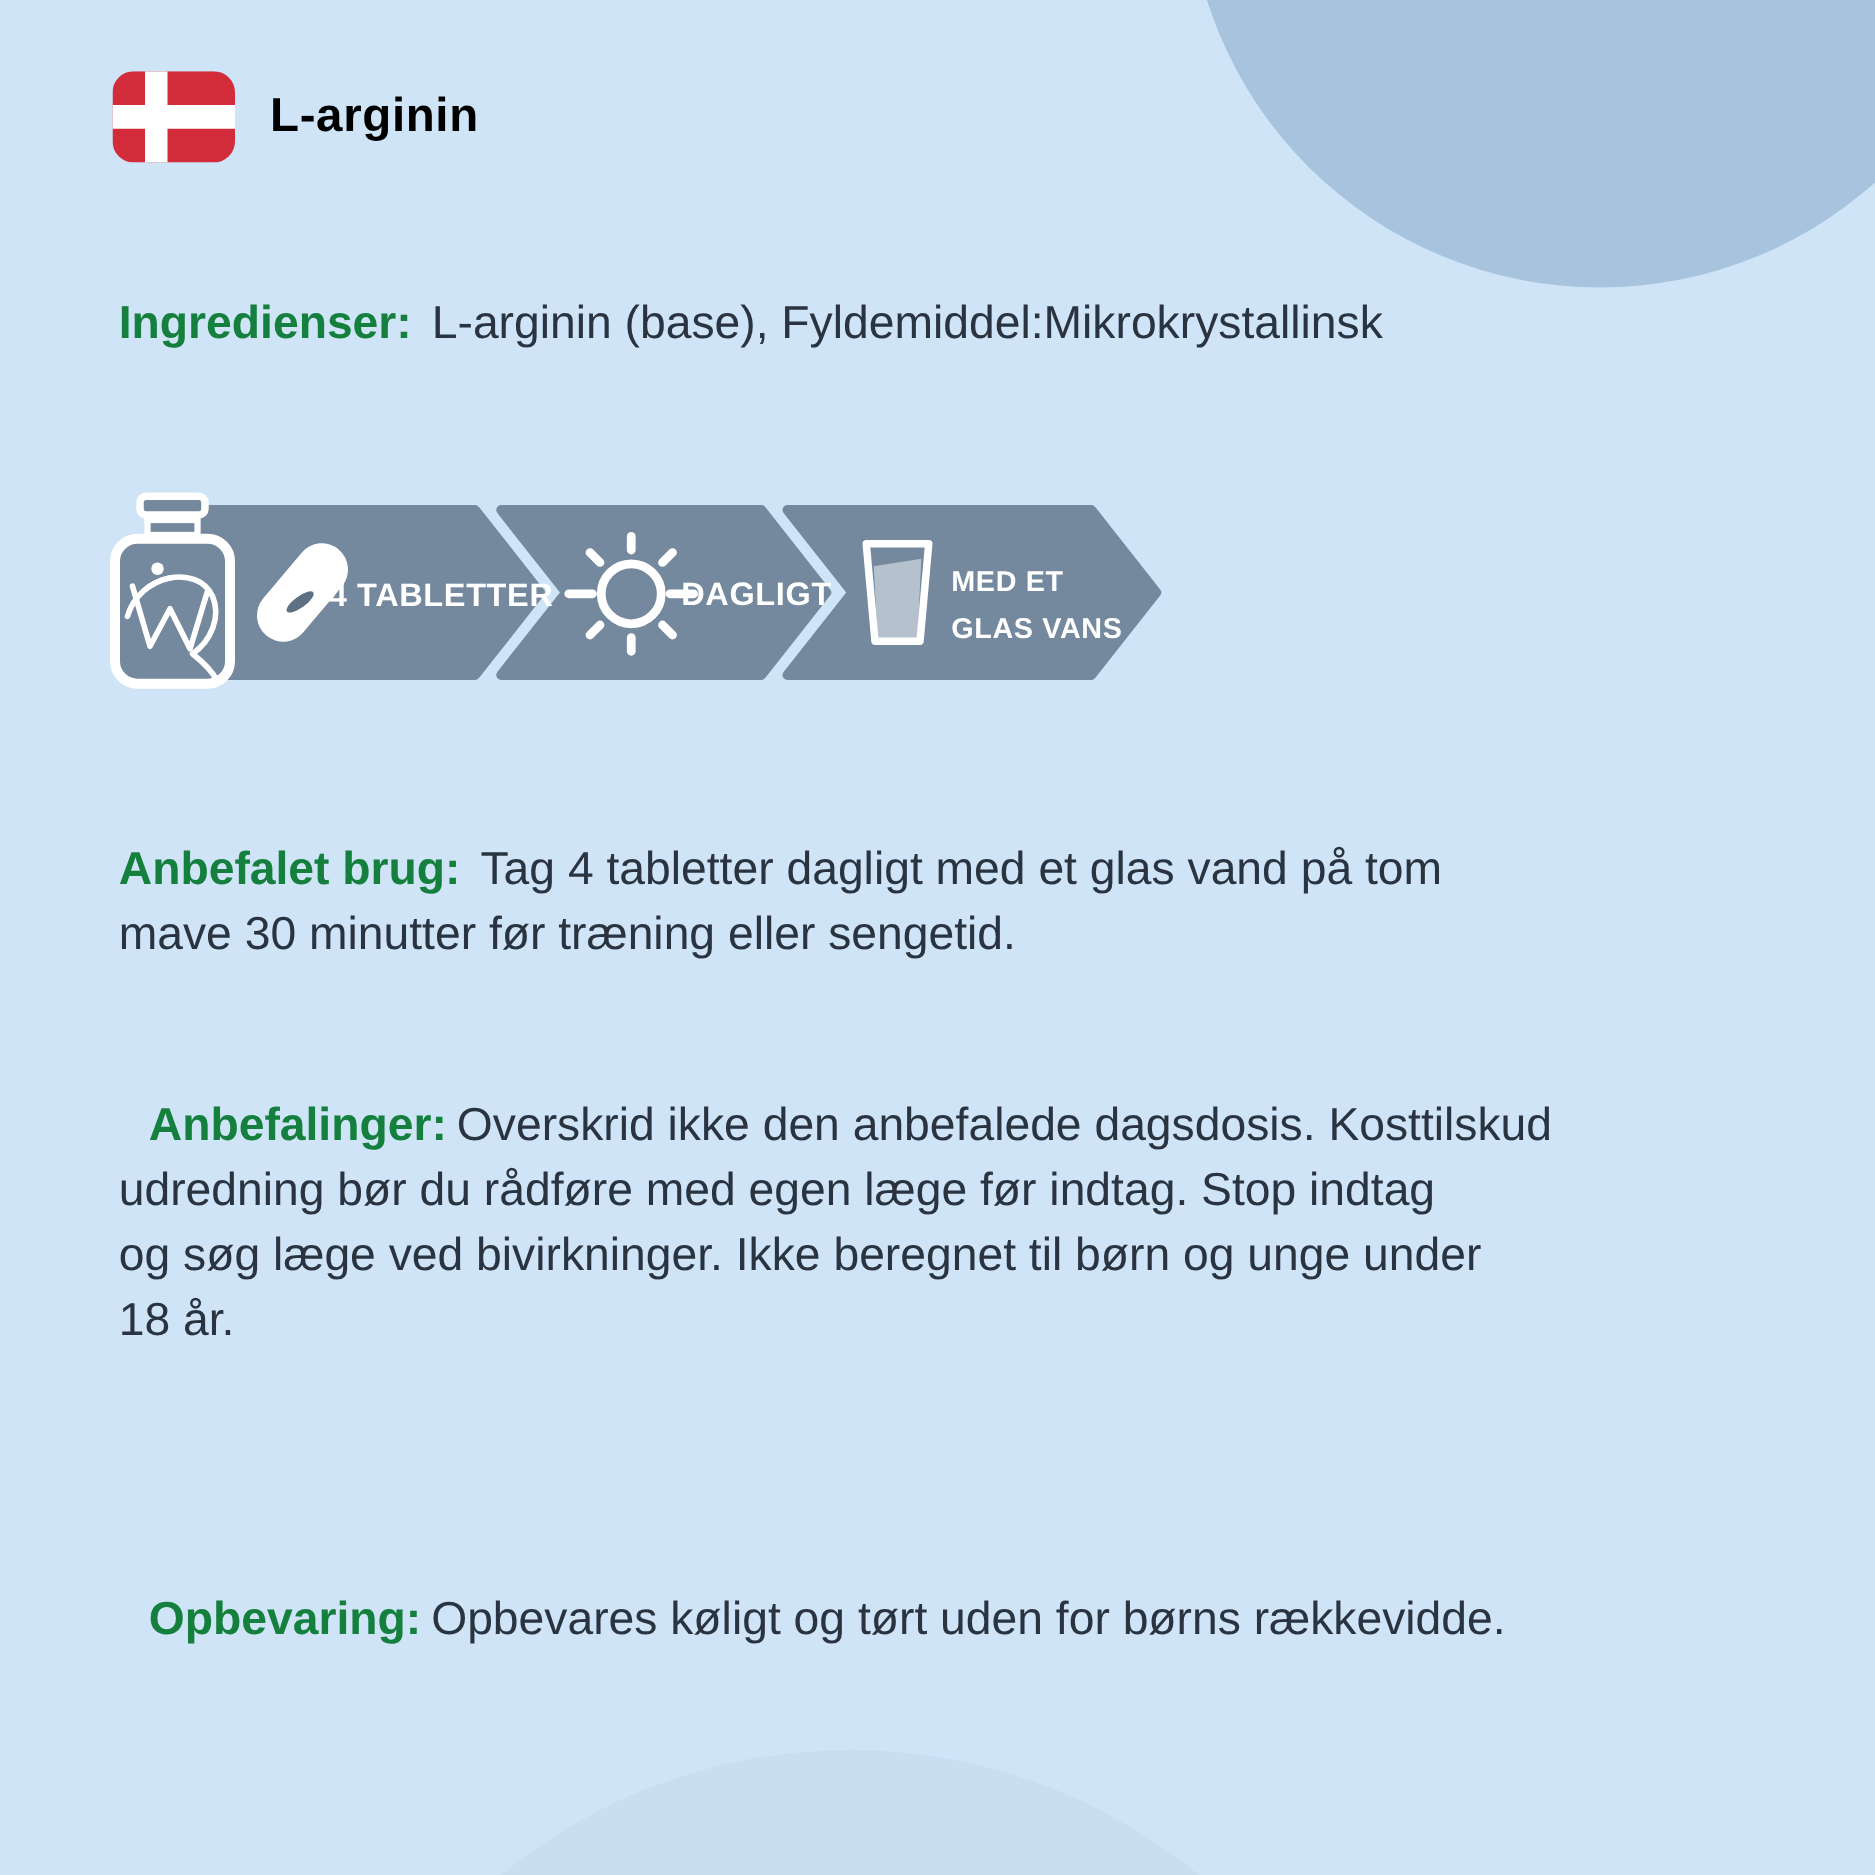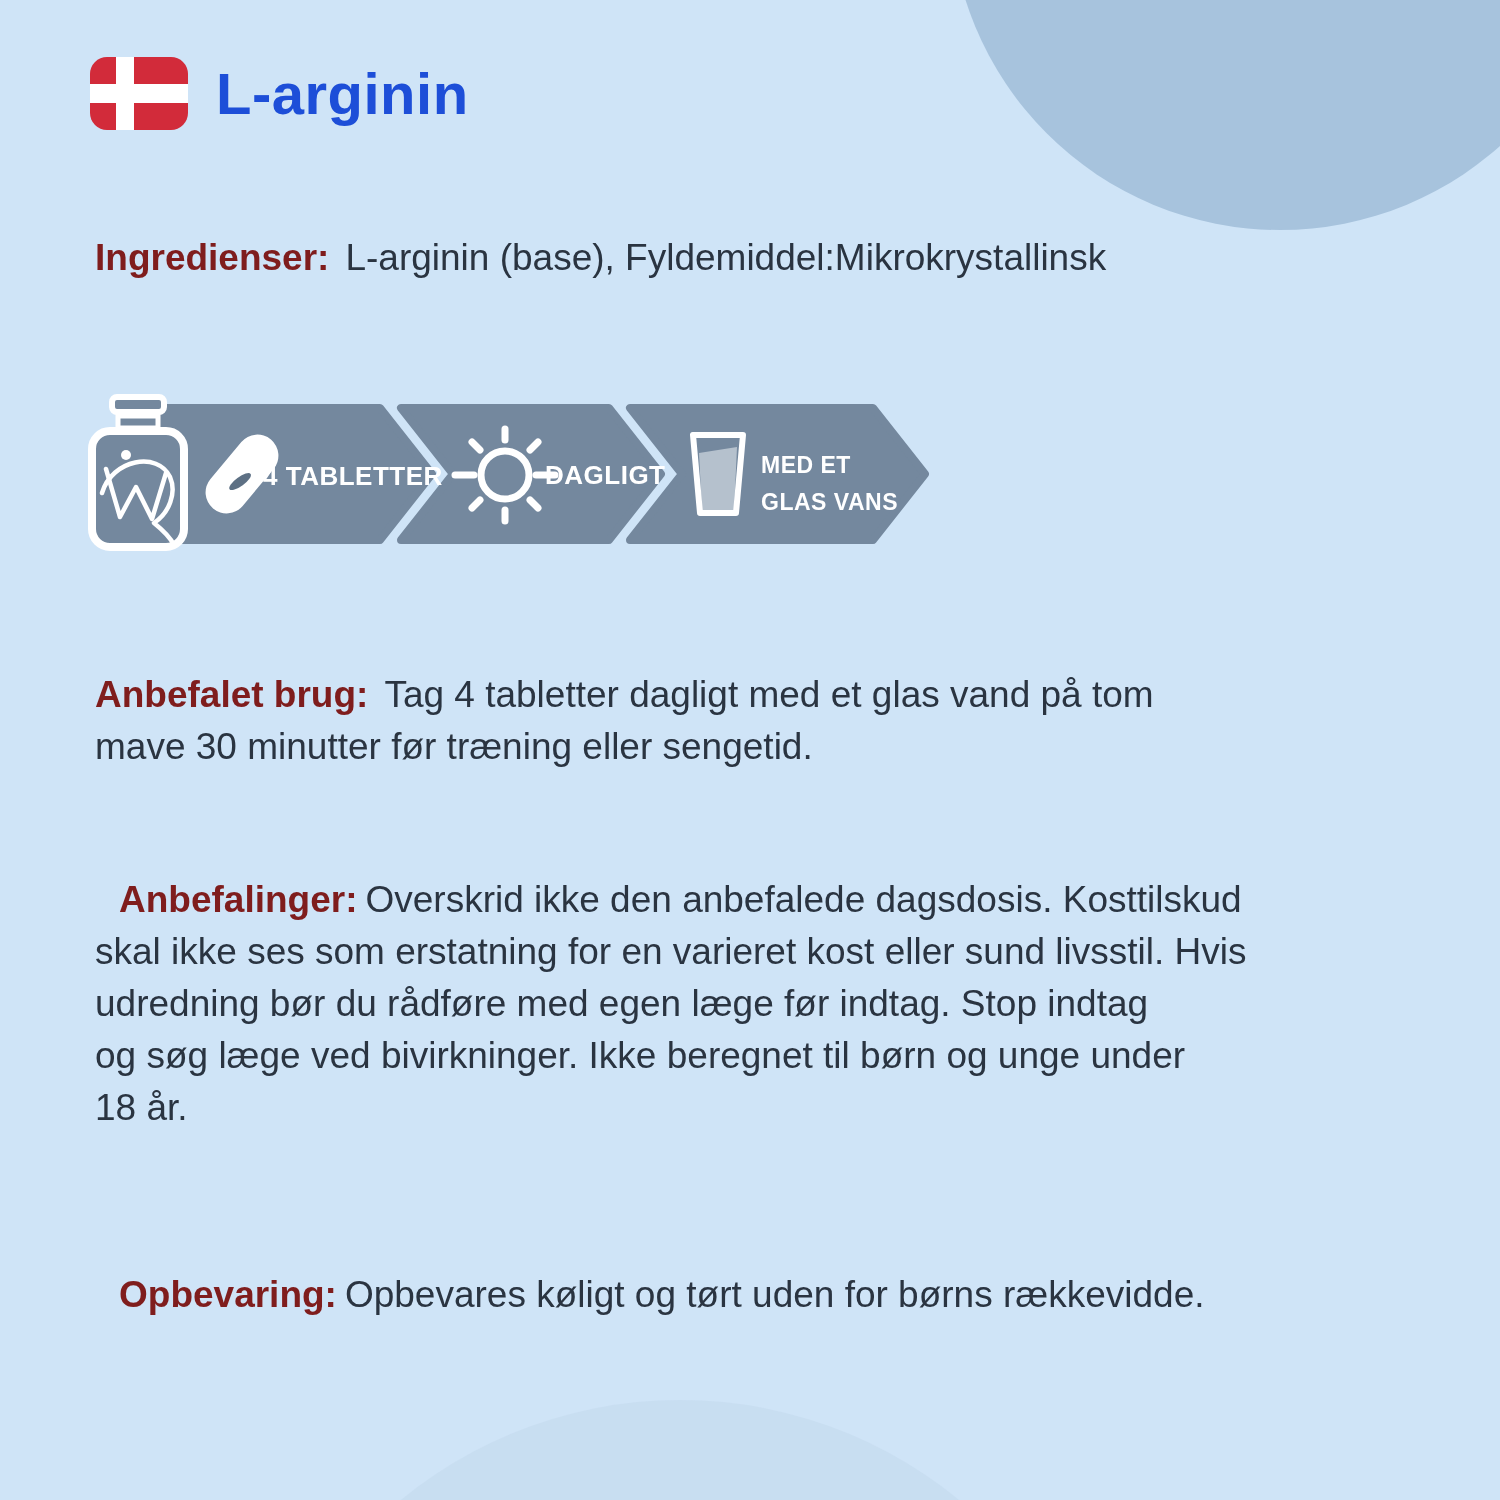--- a/index.html
+++ b/index.html
@@ -9,27 +9,27 @@
     font-family:"Liberation Sans","DejaVu Sans",sans-serif;
     color:#2a3441;
   }
   .decor-circle{position:absolute;border-radius:50%;}
   .decor-top-right{width:660px;height:660px;left:950px;top:-430px;background:#a7c3dd;}
   .decor-bottom{width:880px;height:880px;left:240px;top:1400px;background:#c2d8ec;opacity:.55;}
 
   .header{position:absolute;left:90px;top:57px;display:flex;align-items:center;}
   .flag{width:98px;height:73px;display:block;}
   .title{
-    margin:0 0 0 28px;font-size:58px;font-weight:800;letter-spacing:.5px;
-    color:#1d4ed8;line-height:73px;
+    margin:0 0 0 28px;font-size:38px;font-weight:800;letter-spacing:.5px;
+    color:#000000;line-height:73px;
   }
 
   .para{position:absolute;left:95px;width:1330px;font-size:37px;line-height:52px;color:#2a3441;}
   .para .line{display:block;}
-  .lbl{font-weight:bold;color:#7f1d1d;}
+  .lbl{font-weight:bold;color:#15803d;}
   .gap-wide{margin-right:16px;}
   .gap{margin-right:8px;margin-left:24px;}
 
   .ingredients{top:196px;line-height:50px;}
   .recommended-use{top:632px;}
   .recommendations{top:837px;}
   .storage{top:1232px;}
 
   .banner{position:absolute;left:80px;top:393px;width:860px;height:170px;}
   .banner svg{display:block;position:absolute;left:0;top:0;}
@@ -107,21 +107,20 @@
     </svg>
   </div>
 
   <p class="para recommended-use">
     <span class="line"><span class="lbl gap-wide">Anbefalet brug:</span><span>Tag 4 tabletter dagligt med et glas vand på tom</span></span>
     <span class="line">mave 30 minutter før træning eller sengetid.</span>
   </p>
 
   <p class="para recommendations">
     <span class="line"><span class="lbl gap">Anbefalinger:</span><span>Overskrid ikke den anbefalede dagsdosis. Kosttilskud</span></span>
-    <span class="line">skal ikke ses som erstatning for en varieret kost eller sund livsstil. Hvis</span>
     <span class="line">udredning bør du rådføre med egen læge før indtag. Stop indtag</span>
     <span class="line">og søg læge ved bivirkninger. Ikke beregnet til børn og unge under</span>
     <span class="line">18 år.</span>
   </p>
 
   <p class="para storage">
     <span class="line"><span class="lbl gap">Opbevaring:</span><span>Opbevares køligt og tørt uden for børns rækkevidde.</span></span>
   </p>
 
 </div>

